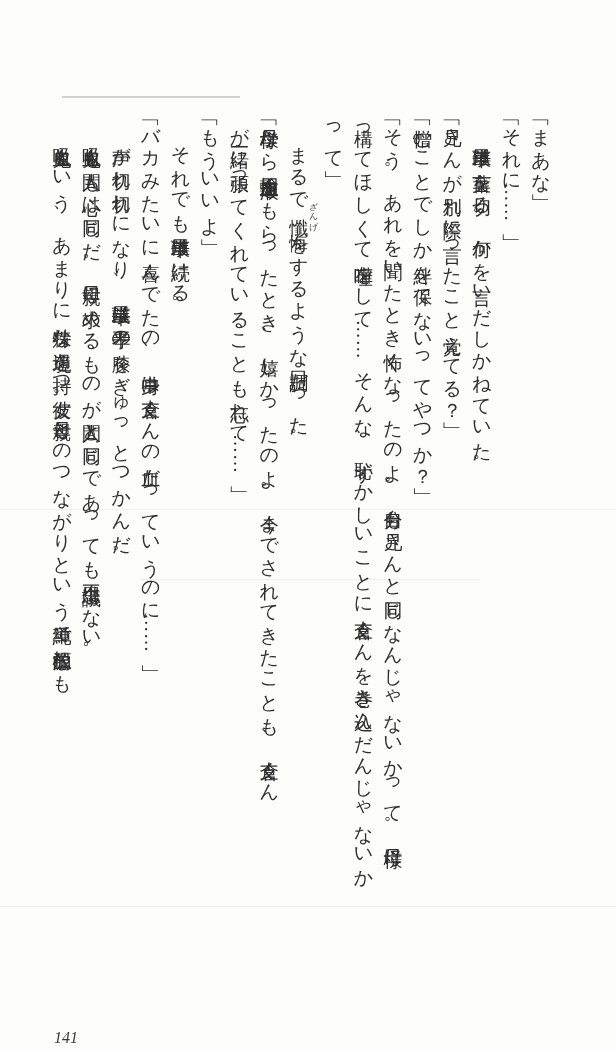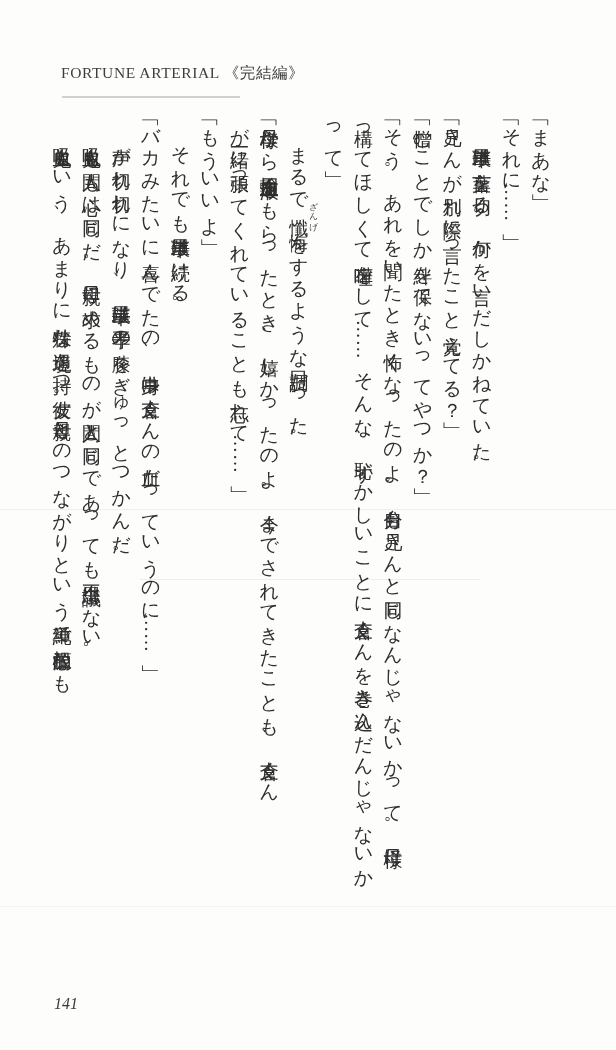--- a/index.html
+++ b/index.html
@@ -44,41 +44,40 @@
   .body-text p.tcol.indent {
     text-indent: 1em;
   }
   .body-text ruby rt {
     font-size: 0.45em;
     letter-spacing: 0;
     color: #3a3a3a;
   }
   .page-number {
     position: absolute;
-    top: 995px;
+    top: 1029px;
     left: 54px;
     font-size: 16px;
     font-style: italic;
     color: #3a3a3a;
   }
   .scan-line {
     position: absolute;
     pointer-events: none;
   }
   .scan-line.a { top: 96px;  left: 62px;  width: 178px; height: 2px; background: rgba(95,95,95,0.28); }
   .scan-line.b { top: 509px; left: 0;     width: 616px; height: 1px; background: rgba(0,0,0,0.05); }
   .scan-line.c { top: 579px; left: 140px; width: 340px; height: 1px; background: rgba(0,0,0,0.06); }
   .scan-line.d { top: 906px; left: 0;     width: 616px; height: 1px; background: rgba(0,0,0,0.04); }
 </style>
 </head>
 <body>
 
 <div class="page">
 
-  <div class="running-header">FORTUNE ARTERIAL 《完結編》</div>
 
   <div class="body-text">
       <p class="tcol">「まあな」</p>
       <p class="tcol">「それに……」</p>
       <p class="tcol indent">瑛里華は言葉を切る。何かを言いだしかねていた。</p>
       <p class="tcol">「兄さんが別れ際に言ったこと覚えてる？」</p>
       <p class="tcol">「憎むことでしか絆を保てないってやつか？」</p>
       <p class="tcol">「そう。あれを聞いたとき怖くなったのよ。自分も兄さんと同じなんじゃないかって。母様に</p>
       <p class="tcol">構ってほしくて喧嘩をして……そんな、恥ずかしいことに支倉くんを巻き込んだんじゃないか</p>
       <p class="tcol">って」</p>

